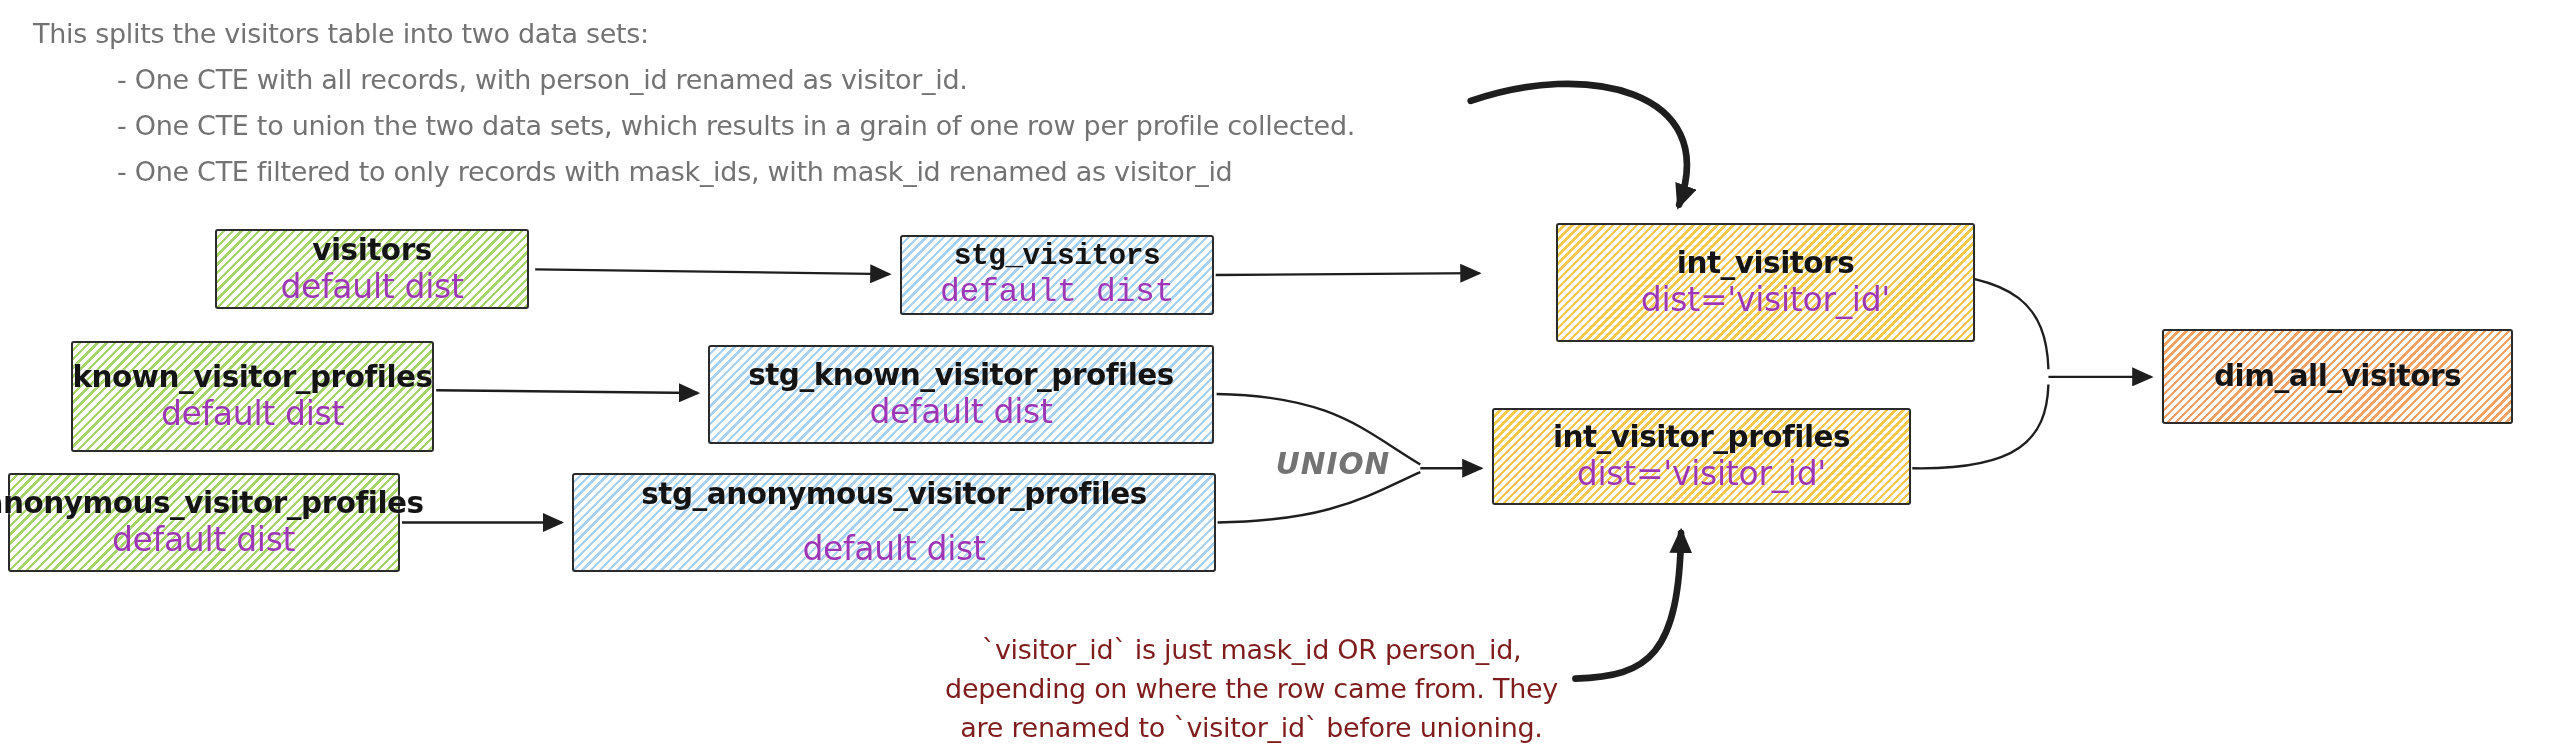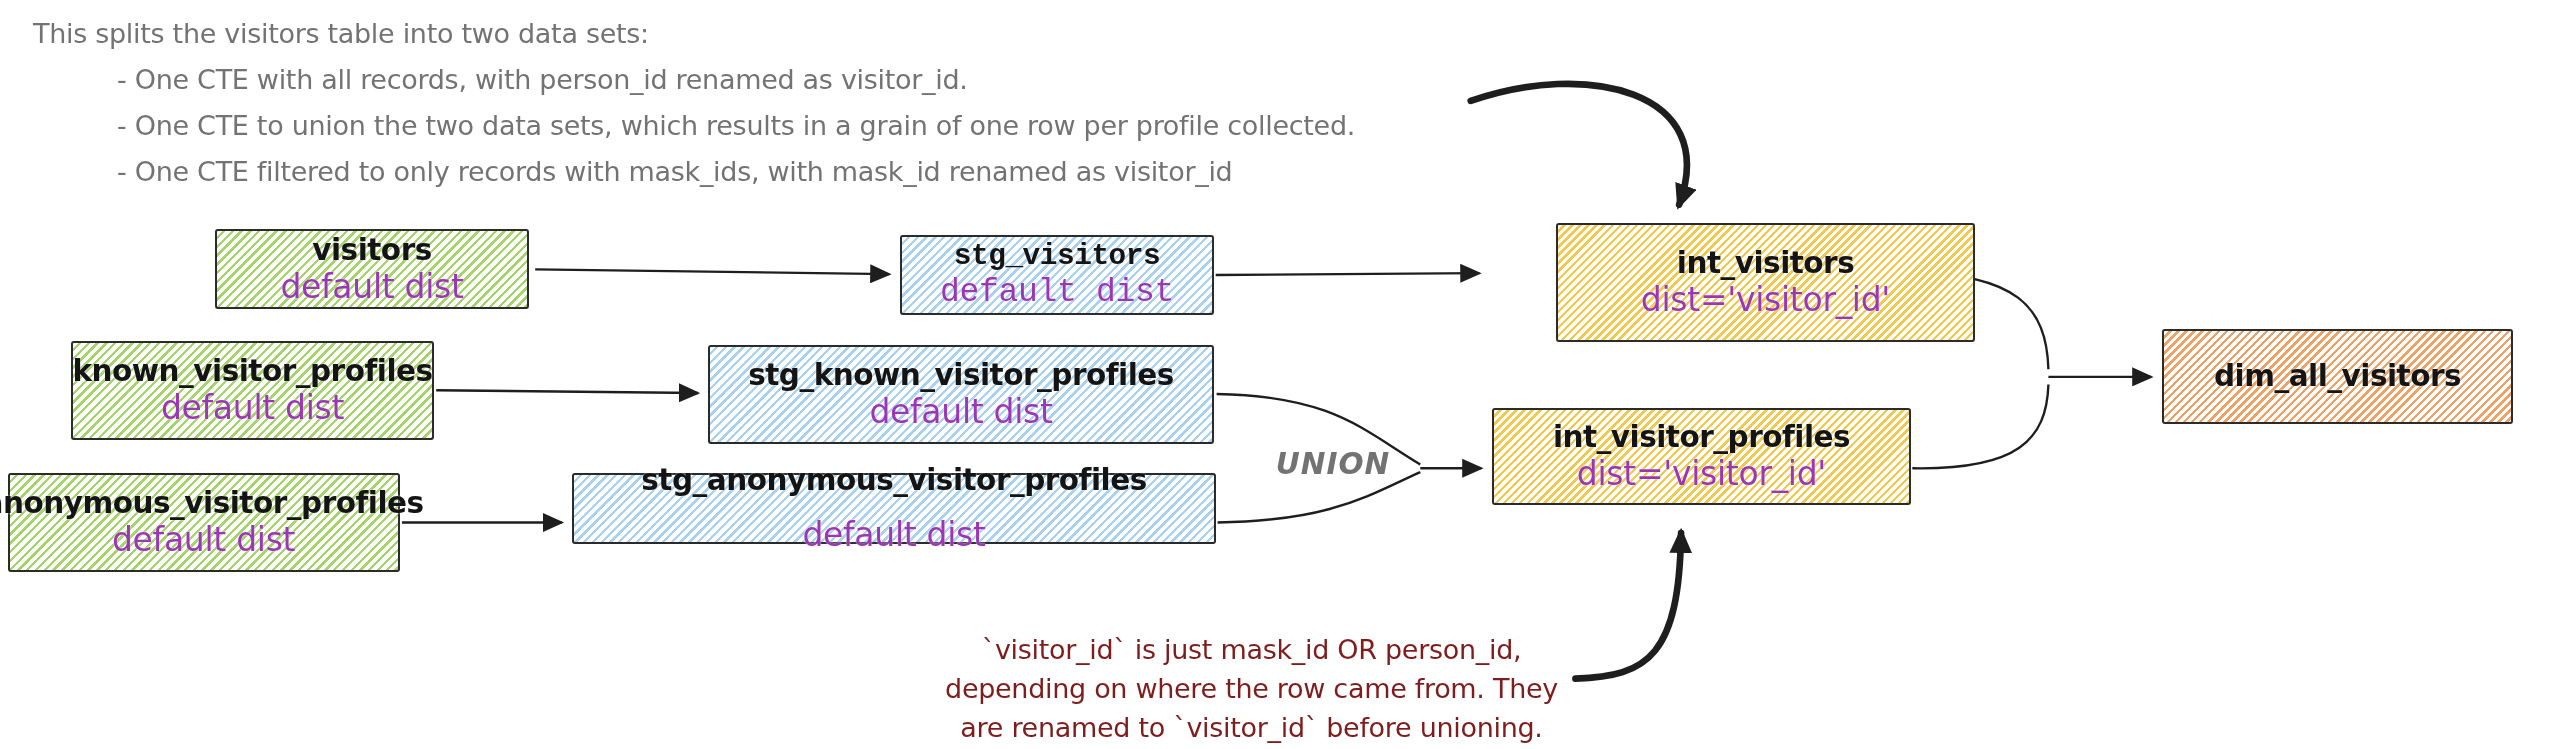--- a/index.html
+++ b/index.html
@@ -111,36 +111,36 @@
   <div class="node fill-blue" style="left:900px;top:235px;width:314px;height:80px;font-family:Liberation Mono, monospace;">
     <div class="title">stg_visitors</div>
     <div class="subtitle">default dist</div>
   </div>
 
   <div class="node fill-yellow" style="left:1556px;top:223px;width:419px;height:119px;">
     <div class="title">int_visitors</div>
     <div class="subtitle">dist='visitor_id'</div>
   </div>
 
-  <div class="node fill-green" style="left:71px;top:341px;width:363px;height:99px;">
+  <div class="node fill-green" style="left:71px;top:341px;width:363px;height:111px;">
     <div class="title">known_visitor_profiles</div>
     <div class="subtitle">default dist</div>
   </div>
 
   <div class="node fill-blue" style="left:708px;top:345px;width:506px;height:99px;">
     <div class="title">stg_known_visitor_profiles</div>
     <div class="subtitle">default dist</div>
   </div>
 
   <div class="node fill-green" style="left:7.6px;top:473px;width:392px;height:99px;">
     <div class="title">anonymous_visitor_profiles</div>
     <div class="subtitle">default dist</div>
   </div>
 
-  <div class="node fill-blue" style="left:572px;top:473px;width:644px;height:71px;gap:22px;">
+  <div class="node fill-blue" style="left:572px;top:473px;width:644px;height:99px;gap:22px;">
     <div class="title">stg_anonymous_visitor_profiles</div>
     <div class="subtitle">default dist</div>
   </div>
 
   <div class="node fill-yellow" style="left:1492px;top:408px;width:419px;height:97px;">
     <div class="title">int_visitor_profiles</div>
     <div class="subtitle">dist='visitor_id'</div>
   </div>
 
   <div class="node fill-orange" style="left:2162px;top:329px;width:351px;height:95px;">

